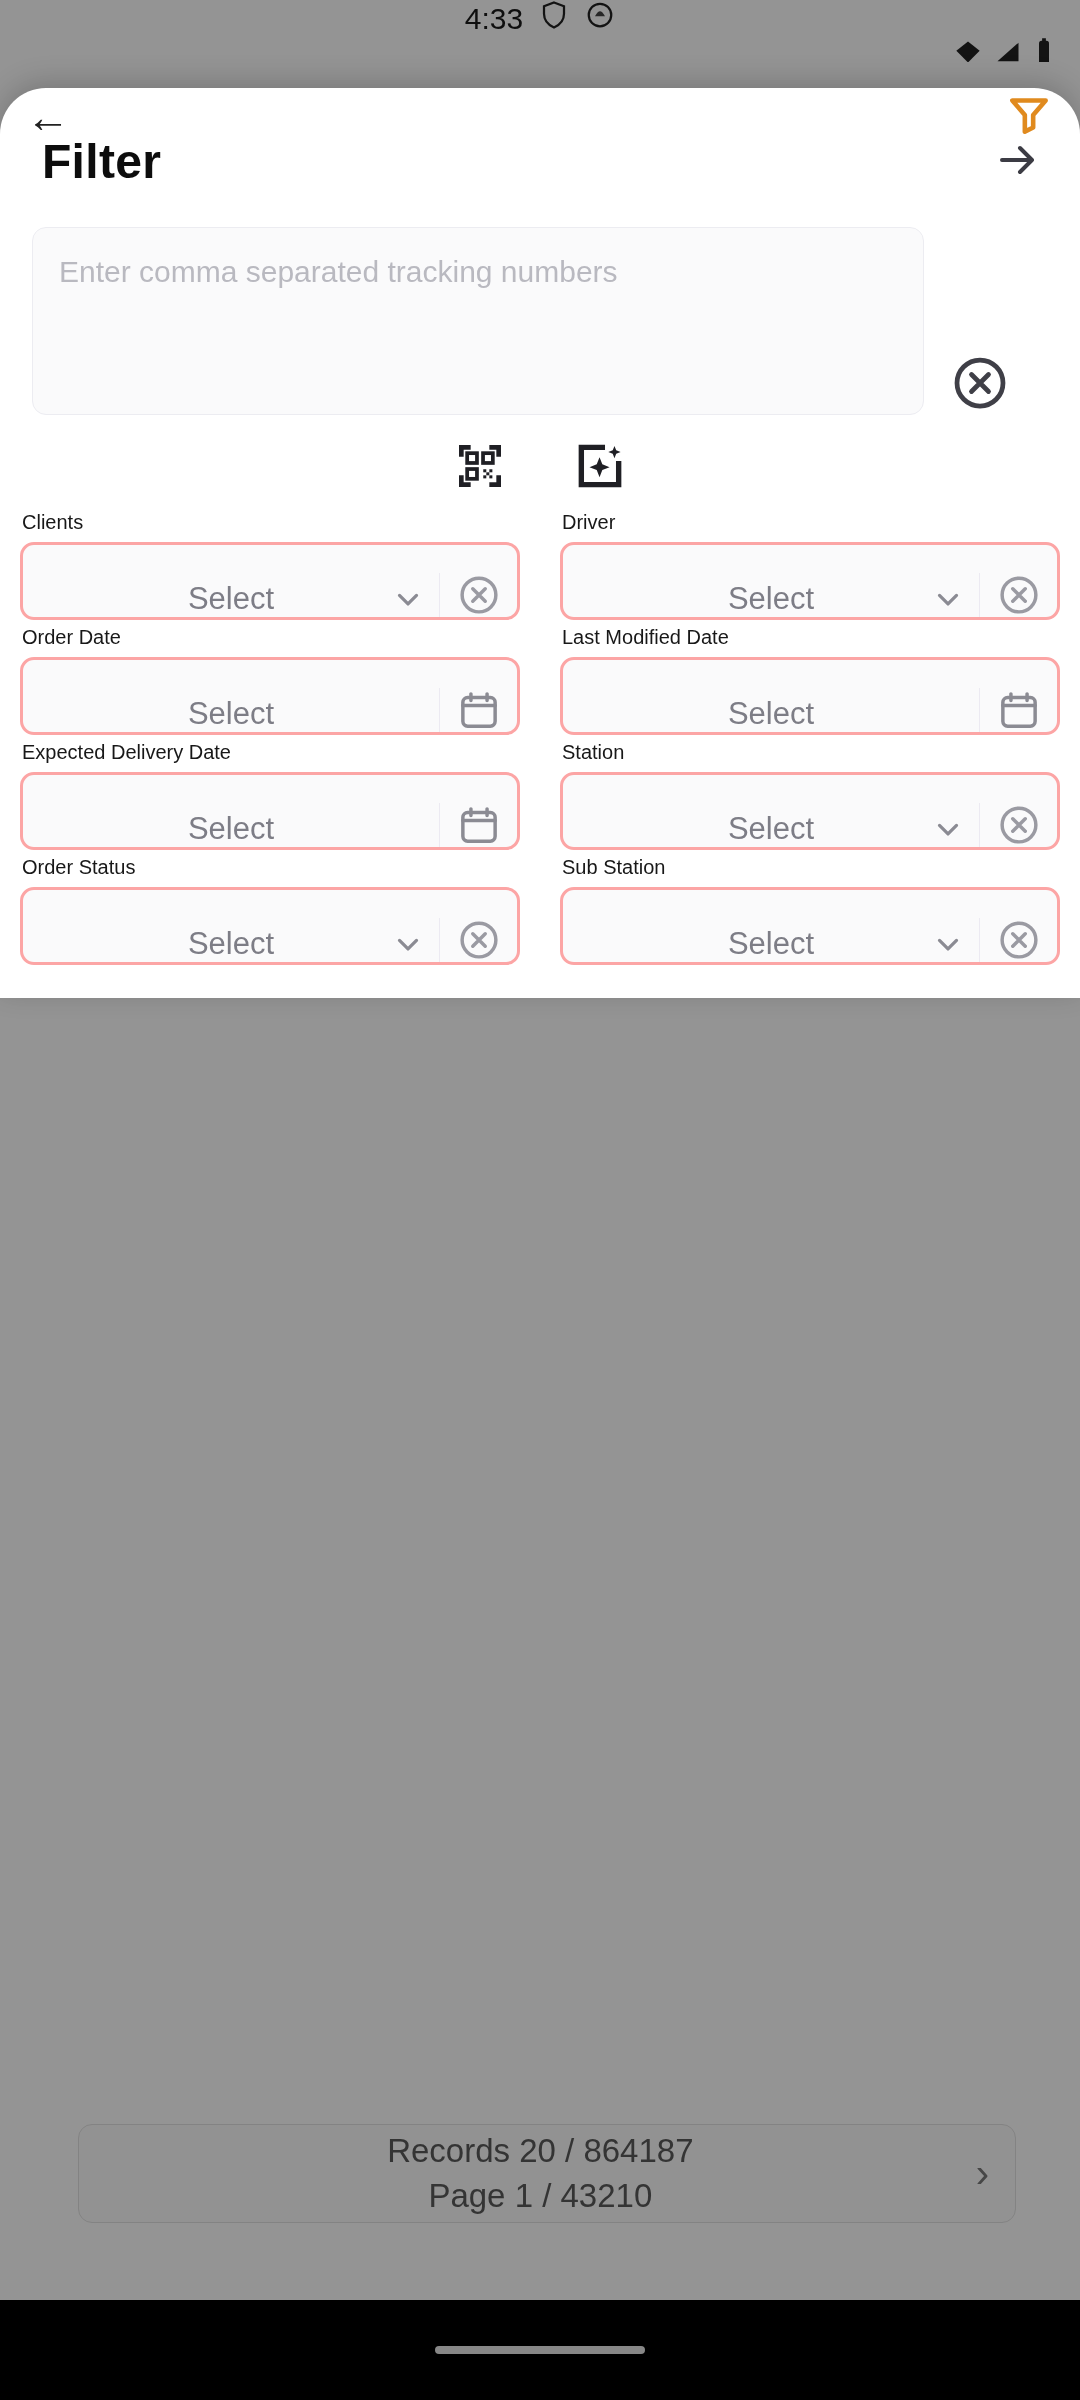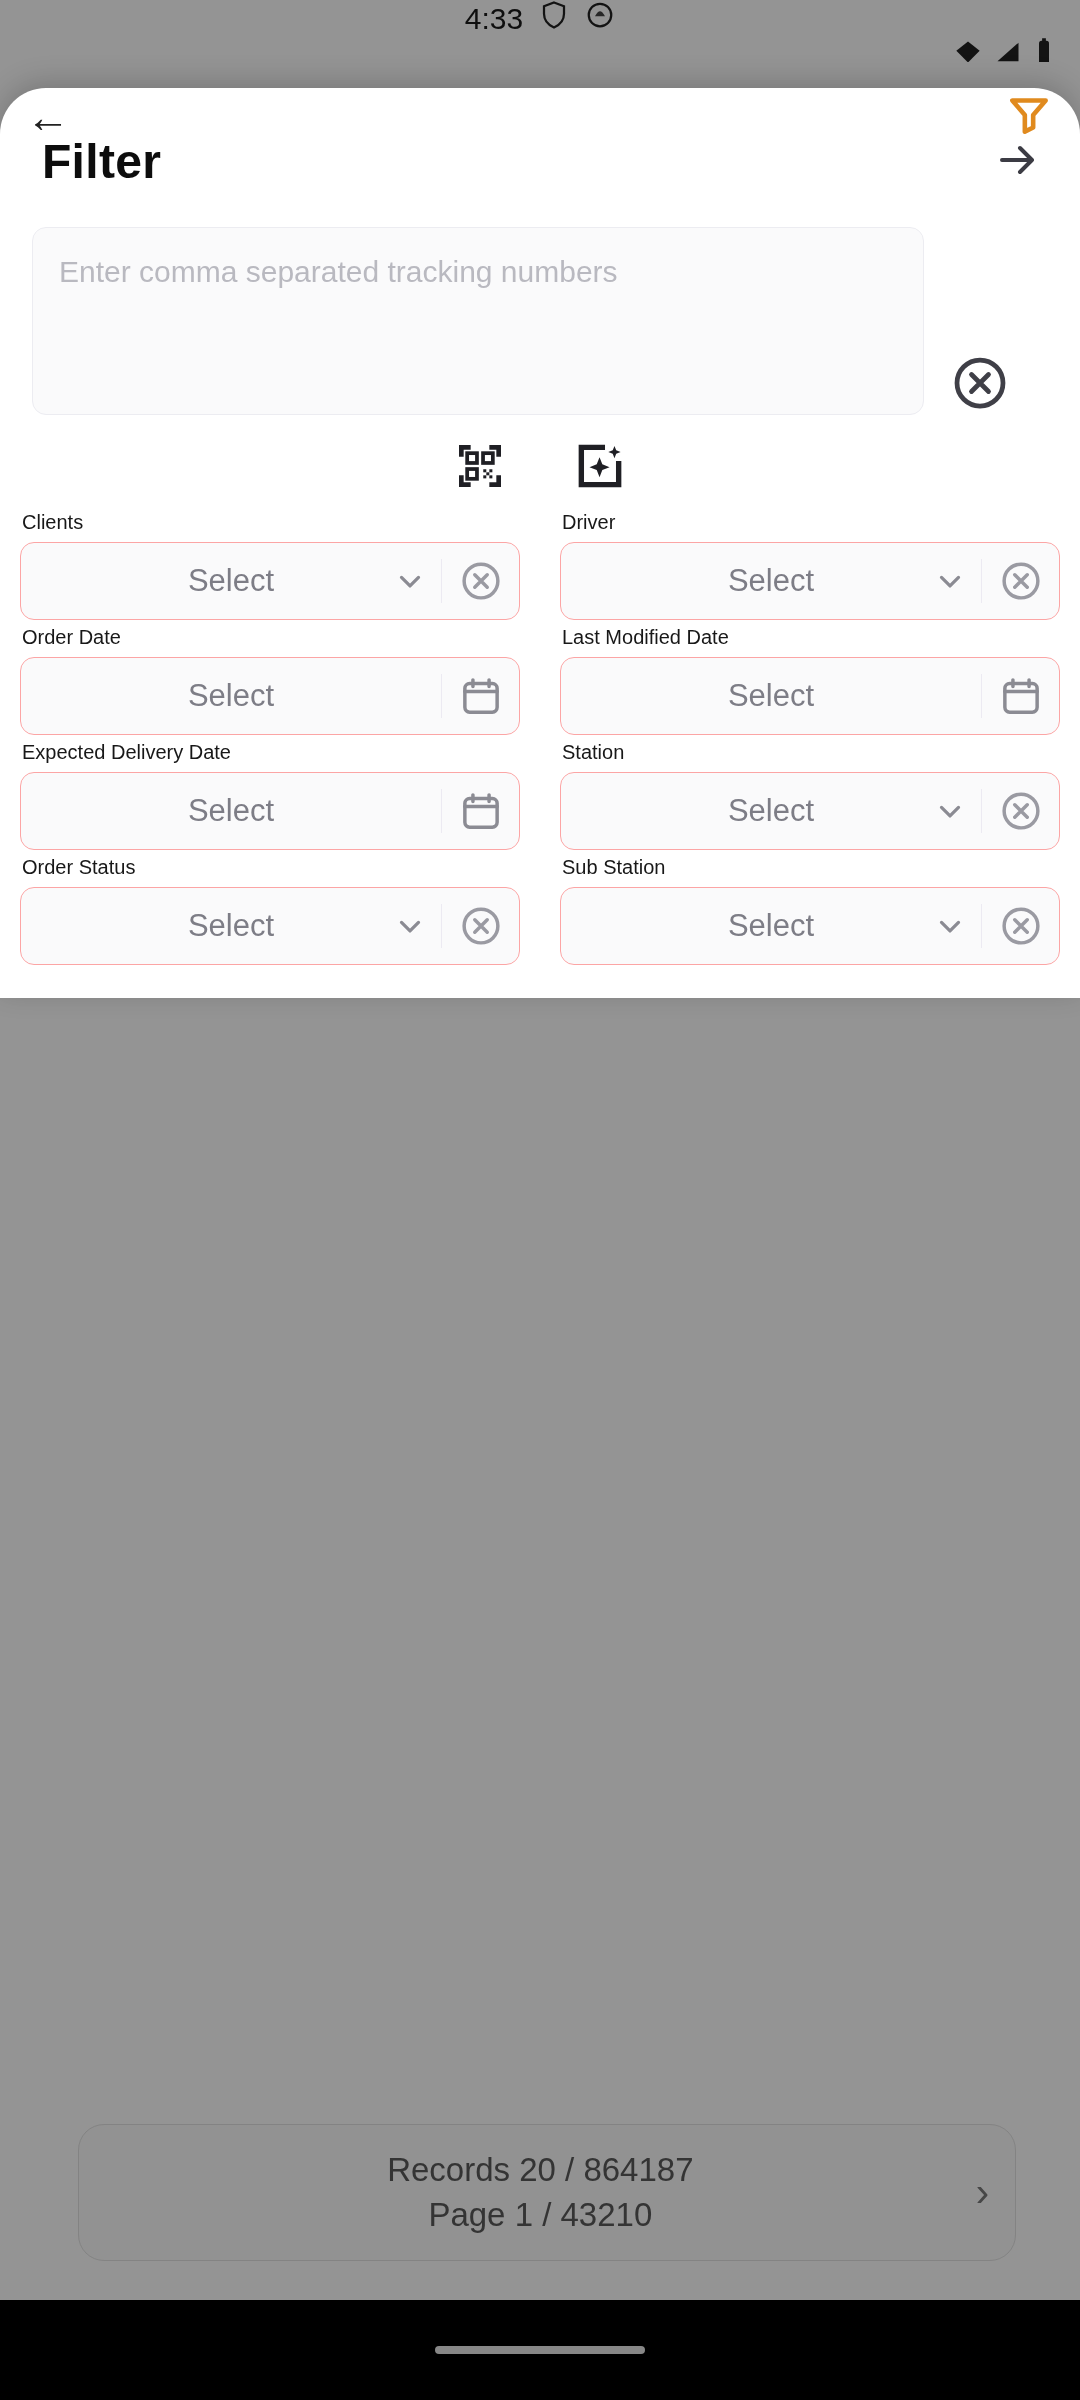--- a/index.html
+++ b/index.html
@@ -68,22 +68,22 @@
   .c-ar  { width:148px; flex:none; }
   .c-n1  { width:140px; flex:none; }
   .c-n2  { width:132px; flex:none; }
   .c-n3  { width:128px; flex:none; }
   .c-n4  { width:160px; flex:none; }
   .rtl { direction:rtl; }
 
   
   #bg-pager {
     position:absolute; left:78px; right:64px; top:2124px;
-    height:137px;
-    border:1px solid #e2e2e2; border-radius:26px;
+    height:99px;
+    border:1px solid #e2e2e2; border-radius:14px;
     background:#fbfbfb;
     display:flex; align-items:center;
     padding:0 26px;
   }
   #bg-pager .pg-text {
     flex:1; text-align:center;
     font-size:33px; color:#5b5b5b; line-height:1.35;
   }
   #bg-pager .pg-next { font-size:40px; color:#7a7a7a; }
 
@@ -155,23 +155,23 @@
     display:flex; flex-wrap:wrap;
     padding:0 0 0 0;
   }
   .field { width:50%; padding:0 20px 0 0; }
   .field.right { padding:0 0 0 20px; }
   .field-label {
     font-size:20px; color:#181818; padding:6px 0 8px 2px;
     white-space:nowrap;
   }
   .control {
-    display:flex; align-items:center;
+    display:flex; align-items:flex-end;
     height:78px;
-    border:1px solid #fca5a5;
+    border:3px solid #fca5a5;
     border-radius:14px;
     background:#fafafb;
     overflow:hidden;
   }
   .control .select-part {
     flex:1; display:flex; align-items:center; justify-content:center;
     position:relative;
     padding:0 16px;
   }
   .control .select-value { font-size:31px; color:#7d7d86; }

